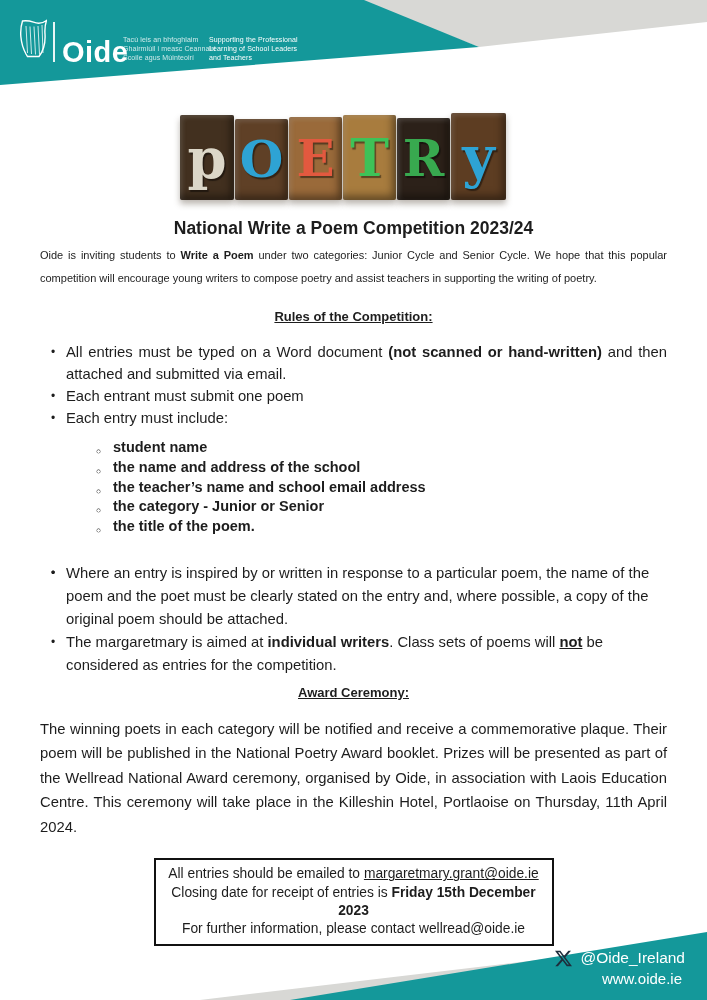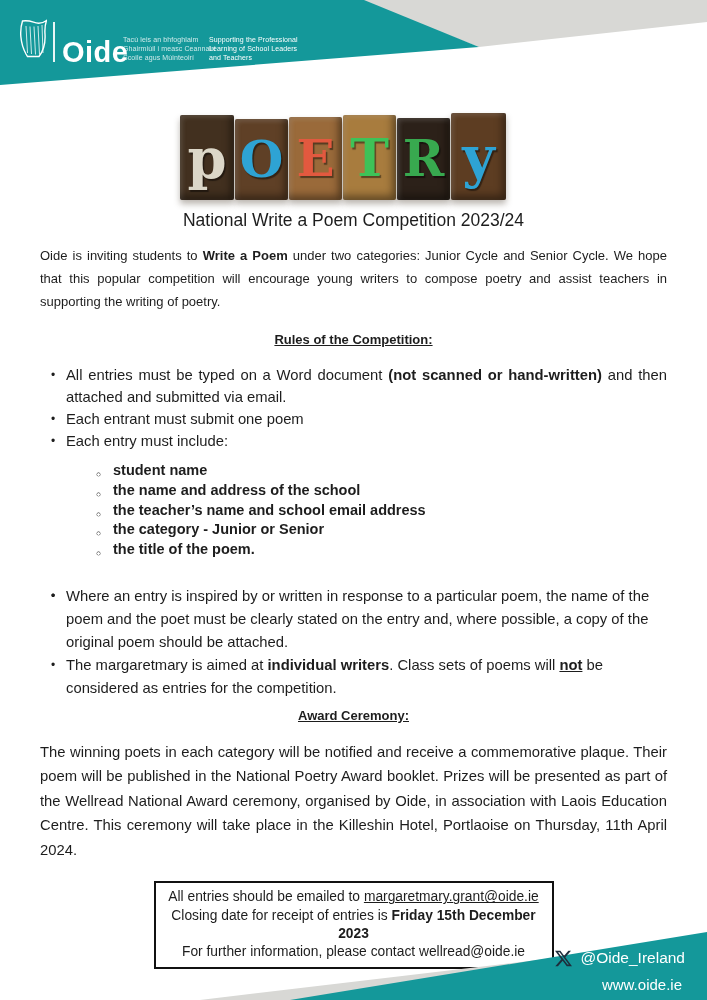--- a/index.html
+++ b/index.html
@@ -27,23 +27,23 @@
     display: flex; align-items: center; justify-content: center;
     border-radius: 2px;
     box-shadow: 0 4px 6px rgba(60,45,30,.35), inset -3px -4px 8px rgba(0,0,0,.45), inset 2px 2px 5px rgba(255,255,255,.18);
   }
   .pletter {
     font-family: "DejaVu Serif", serif; font-weight: bold; line-height: 1;
     text-shadow: 1.5px 1.5px 1px rgba(0,0,0,.45);
   }
   
   .content { position: absolute; left: 40px; top: 210px; width: 627px; }
-  .title { text-align: center; font-weight: normal; font-size: 17.5px; }
+  .title { text-align: center; font-weight: bold; font-size: 17.5px; margin-top: 8px; }
   .just { text-align: justify; }
-  .intro { margin-top: 13px; font-size: 13px; line-height: 23px; }
+  .intro { margin-top: 5px; font-size: 11px; line-height: 23px; }
   .sec-h { text-align: center; font-weight: bold; font-size: 13px; text-decoration: underline; margin-top: 19px; }
   .blist { font-size: 14.8px; line-height: 22px; }
   .mt1 { margin-top: 17px; }
   .mt2 { margin-top: 25px; line-height: 23px; }
   .bitem { position: relative; padding-left: 26px; }
   .bitem .glyph { position: absolute; left: 11px; top: 0; font-size: 12px; }
   .sub { margin-top: 9px; margin-left: 56px; font-weight: bold; font-size: 14.5px; line-height: 19.8px; }
   .sub .bitem { padding-left: 17px; }
   .sub .glyph { left: 0; top: 4px; font-size: 8.5px; font-weight: normal; }
   .award { margin-top: 8px; }
@@ -53,21 +53,21 @@
     padding: 5px 6px; text-align: center; font-size: 13.8px; line-height: 18.3px;
   }
   .contact-box .bitem { padding-left: 0; }
   .b { font-weight: bold; }
   .u { text-decoration: underline; }
   .lnk { text-decoration: underline; color: #1d1d1d; cursor: pointer; }
   
   .ftr { position: absolute; left: 0; bottom: 0; width: 707px; height: 78px; display: block; }
   .ftxt { position: absolute; right: 22px; top: 949px; text-align: right; color: #ffffff; }
   .frow { display: flex; align-items: center; justify-content: flex-end; gap: 9px; font-size: 15.5px; }
-  .fsite { margin-top: 9px; font-size: 15px; padding-right: 3px; }
+  .fsite { margin-top: 3px; font-size: 15px; padding-right: 3px; }
   .xlogo { display: inline-flex; width: 17px; height: 17px; }
 </style>
 </head>
 <body>
 
 <div class="page">
 
   <svg class="hdr" viewBox="0 0 707 90" aria-hidden="true">
     <polygon points="358,0 707,0 707,22 479,47" fill="#D8D8D5"></polygon>
     <polygon points="0,0 364,0 479,47 0,85" fill="#14989A"></polygon>

